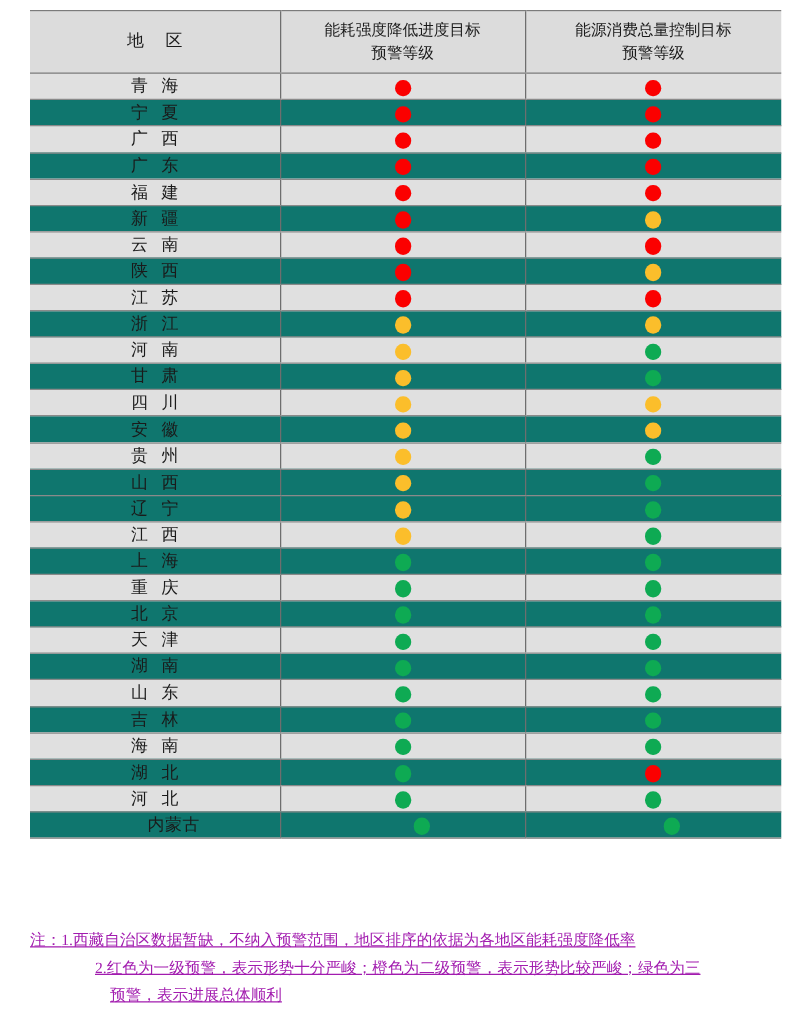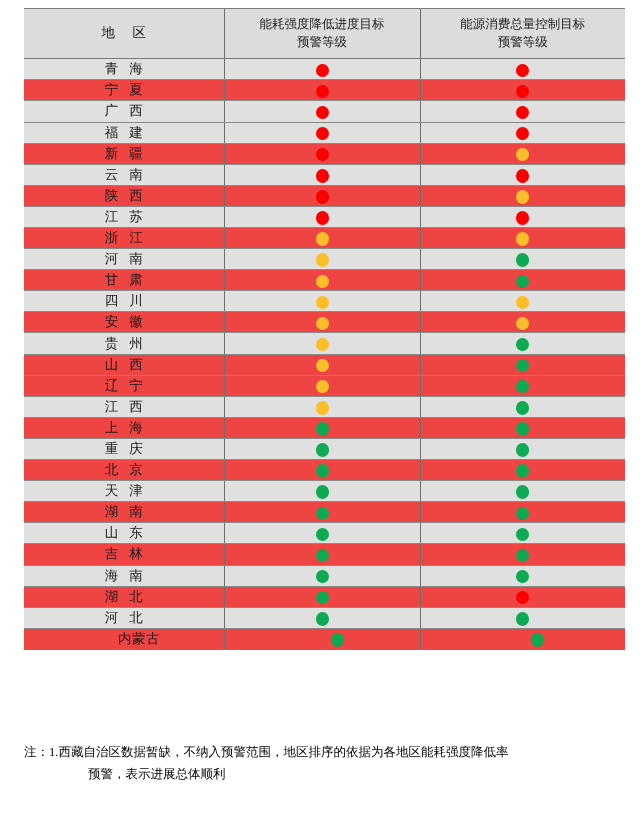--- a/index.html
+++ b/index.html
@@ -52,21 +52,21 @@
   }
   thead th.th-region {
     letter-spacing: 7px;
     text-indent: 7px;
     font-size: 13.5px;
   }
   thead th.th-metric { border-left: 1.2px solid #6e6e6e; }
 
   tbody tr { height: 20.1px; margin-top: 19px; }
   tbody tr.odd  td { background: #e0e0e0; }
-  tbody tr.even td { background: #ef4444; }
+  tbody tr.even td { background: #0f766e; }
 
   tbody td {
     border-bottom: 1.3px solid #8a8a8a;
     padding: 0;
     height: 20.1px;
     vertical-align: middle;
     text-align: center;
   }
   tbody tr:first-child td { border-top: none; }
   tbody tr:last-child td  { border-bottom: 1.5px solid #7b7b7b; padding-left: 30px; }
@@ -99,21 +99,22 @@
   .dot.green  { background: #0eaa53; }
 
   
   .notes {
     position: absolute;
     left: 24px;
     top: 742px;
     width: 601px;
     font-size: 12.5px;
     line-height: 1.75;
-    color: #000000;
+    color: #a21caf;
+    text-decoration: underline;
   }
   .note-line { white-space: nowrap; }
   .note-line.n2 { padding-left: 52px; }
   .note-line.n3 { padding-left: 64px; }
   .note-label { }
 </style>
 </head>
 <body>
 
 <div class="sheet">
@@ -146,20 +147,25 @@
         <tr class="even">
           <td><span class="region-name">宁夏</span></td>
           <td class="metric-cell"><span class="dot red"></span></td>
           <td class="metric-cell"><span class="dot red"></span></td>
         </tr>
         <tr class="odd">
           <td><span class="region-name">广西</span></td>
           <td class="metric-cell"><span class="dot red"></span></td>
           <td class="metric-cell"><span class="dot red"></span></td>
         </tr>
+        <tr class="even">
+          <td><span class="region-name">广东</span></td>
+          <td class="metric-cell"><span class="dot red"></span></td>
+          <td class="metric-cell"><span class="dot red"></span></td>
+        </tr>
         <tr class="odd">
           <td><span class="region-name">福建</span></td>
           <td class="metric-cell"><span class="dot red"></span></td>
           <td class="metric-cell"><span class="dot red"></span></td>
         </tr>
         <tr class="even">
           <td><span class="region-name">新疆</span></td>
           <td class="metric-cell"><span class="dot red"></span></td>
           <td class="metric-cell"><span class="dot orange"></span></td>
         </tr>
@@ -276,16 +282,17 @@
         <tr class="even">
           <td><span class="region-name tight">内蒙古</span></td>
           <td class="metric-cell"><span class="dot green"></span></td>
           <td class="metric-cell"><span class="dot green"></span></td>
         </tr>
       </tbody>
   </table>
 
   <div class="notes">
     <div class="note-line"><span class="note-label">注：</span><span>1.西藏自治区数据暂缺，不纳入预警范围，地区排序的依据为各地区能耗强度降低率</span></div>
+    <div class="note-line n2"><span>2.红色为一级预警，表示形势十分严峻；橙色为二级预警，表示形势比较严峻；绿色为三</span></div>
     <div class="note-line n3"><span>预警，表示进展总体顺利</span></div>
   </div>
 
 </div>
 
 </body></html>

